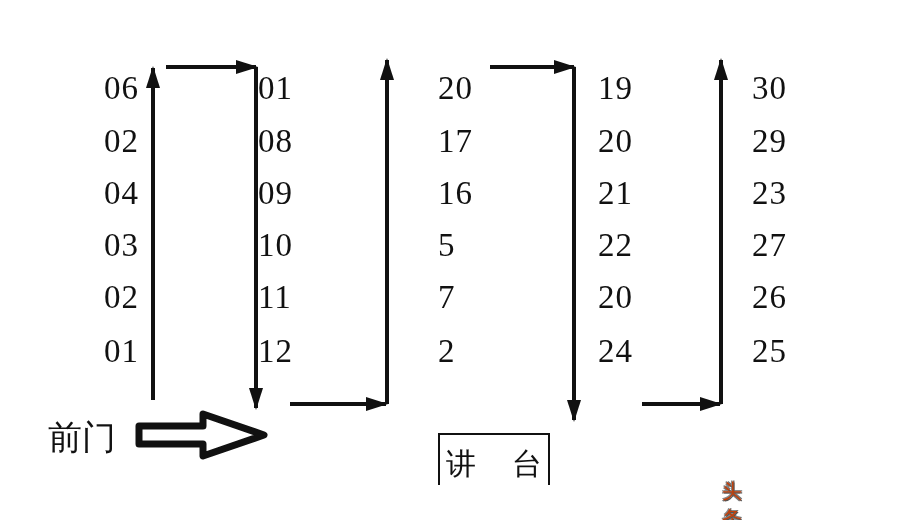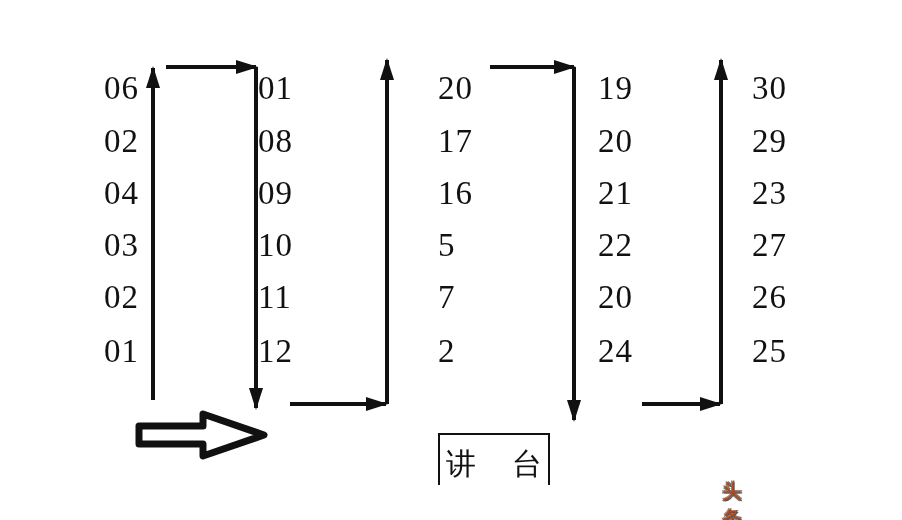--- a/index.html
+++ b/index.html
@@ -104,20 +104,21 @@
       <line x1="642" y1="404" x2="720" y2="404" marker-end="url(#ahL)"></line>
 
       <line x1="721" y1="404" x2="721" y2="60" marker-end="url(#ahL)"></line>
     </g>
 
     <g>
       <path d="M139,426 L203,426 L203,414 L264,435 L203,456 L203,444 L139,444 Z" fill="#ffffff" stroke="#111" stroke-width="7" stroke-linejoin="round"></path>
     </g>
   </svg>
 
+  <div class="label-cn door-label">前门</div>
 
   <div class="podium">
     <span class="label-cn podium-l">讲</span>
     <span class="label-cn podium-r">台</span>
   </div>
 
   <div class="watermark">头条 @今晚时间</div>
 </div>
 
 </body></html>

